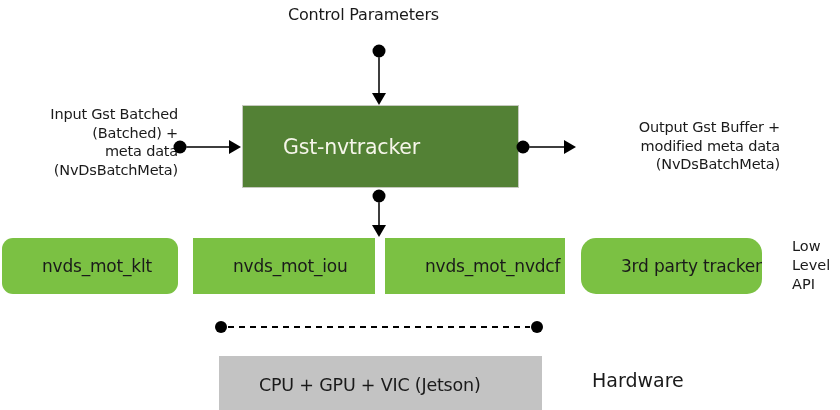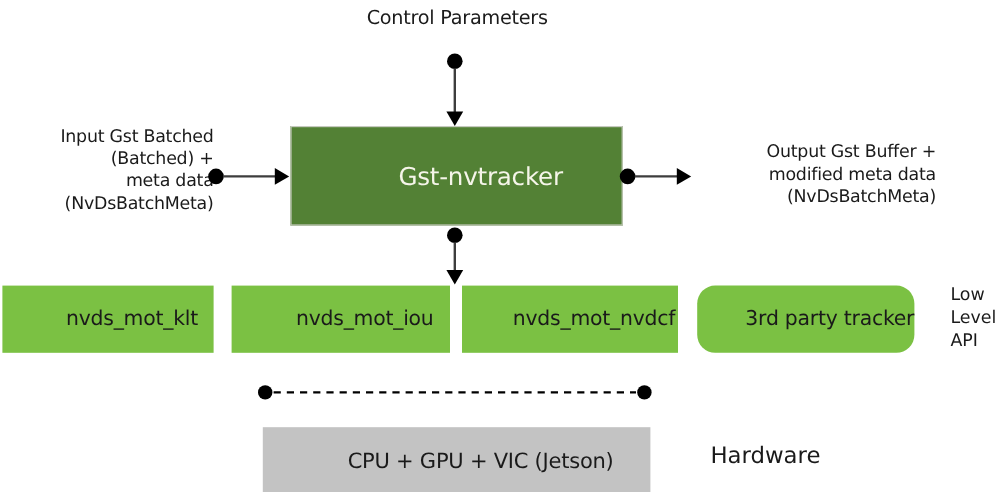--- a/index.html
+++ b/index.html
@@ -23,47 +23,47 @@
   .connectors{
     position:absolute;left:0;top:0;width:840px;height:410px;
     pointer-events:none;z-index:5;
   }
   .connectors line{stroke:var(--connector-line);stroke-width:2;}
   .connectors line.dashed{stroke:var(--connector-dot);stroke-dasharray:6 5;}
   .connectors circle,.connectors polygon{fill:var(--connector-dot);}
 
   .title{
     position:absolute;left:288px;top:5px;width:186px;
-    text-align:center;font-size:16px;font-weight:500;
+    text-align:left;font-size:16px;font-weight:500;
     letter-spacing:-0.2px;white-space:nowrap;
   }
   .label{font-size:14.5px;line-height:18.5px;font-weight:500;letter-spacing:-0.2px;}
   .input-label{position:absolute;left:16px;top:105px;width:162px;text-align:right;}
   .output-label{position:absolute;left:590px;top:118px;width:190px;text-align:right;}
   .api-label{position:absolute;left:792px;top:237px;font-size:14.5px;line-height:19px;font-weight:500;}
   .hardware-label{position:absolute;left:592px;top:369px;font-size:19px;font-weight:500;}
 
   .box{
-    position:absolute;display:flex;align-items:center;justify-content:center;
+    position:absolute;display:flex;align-items:center;
     box-sizing:border-box;white-space:nowrap;letter-spacing:-0.2px;padding-left:40px;
   }
   .main-box{
     left:242px;top:105px;width:277px;height:83px;
     background:var(--dark-green);
     border:1px solid #c6cabf;
     color:var(--tracker-text);
     font-size:20.5px;
   }
   .green-box{
     top:238px;height:56px;
     background:var(--light-green);
     color:var(--text-dark);
     font-size:17px;
   }
-  .gb-klt{left:2px;width:176px;}
+  .gb-klt{left:2px;width:176px;border-radius:11px;}
   .gb-iou{left:193px;width:182px;}
   .gb-nvdcf{left:385px;width:180px;}
   .gb-3rd{left:581px;width:181px;border-radius:15px;}
   .gray-box{
     left:219px;top:356px;width:323px;height:57px;
     background:var(--hardware-gray);
     color:var(--text-dark);
     font-size:17.5px;
   }
 </style>

